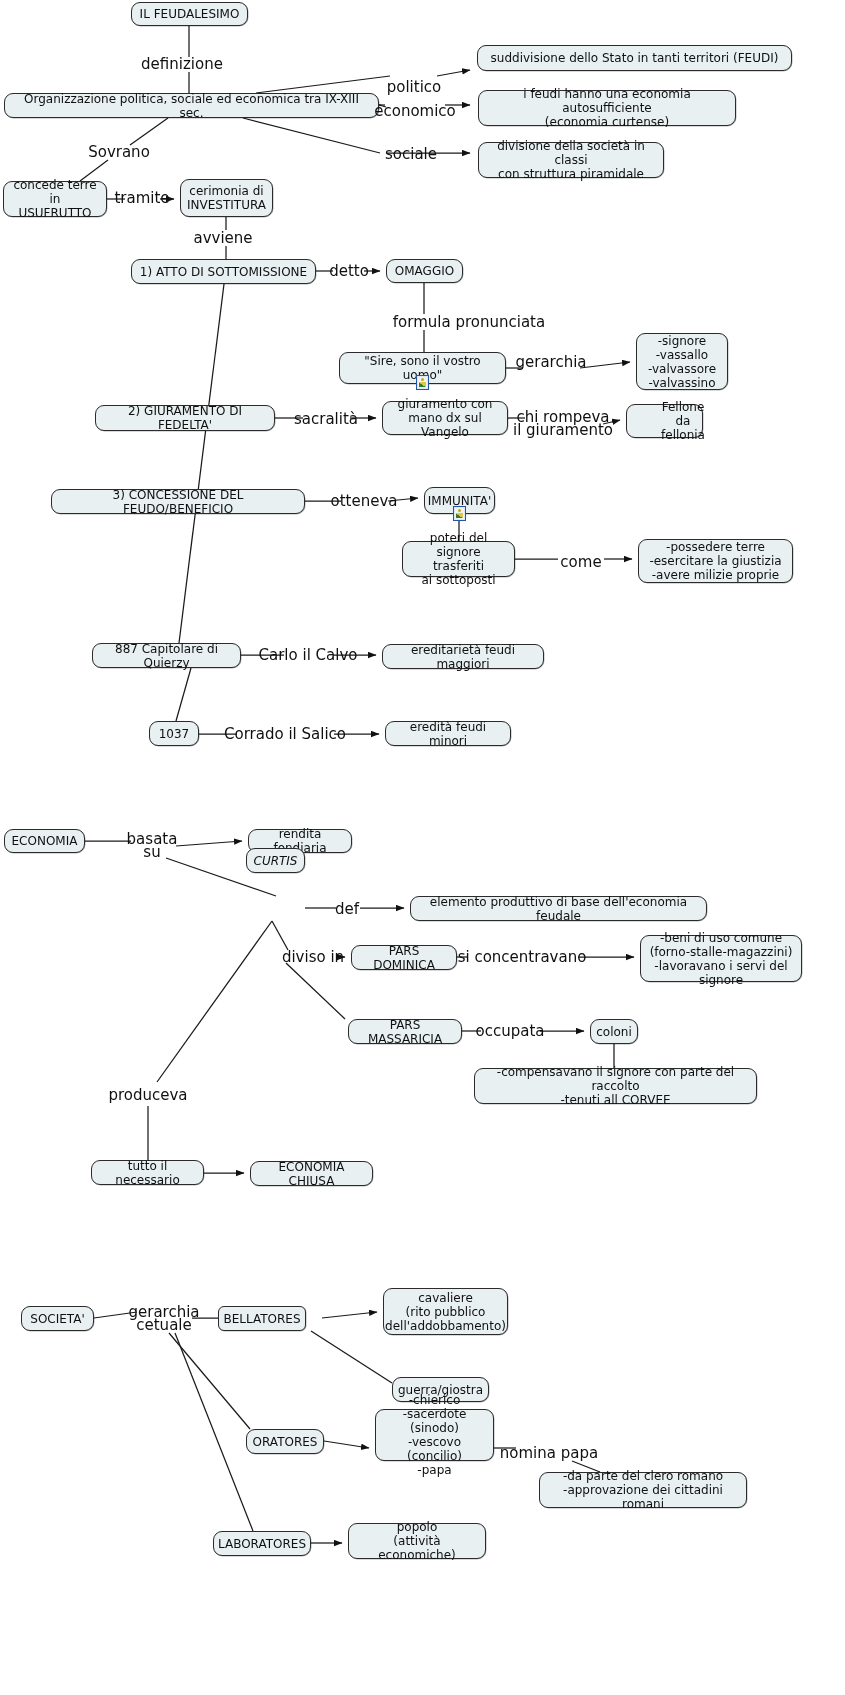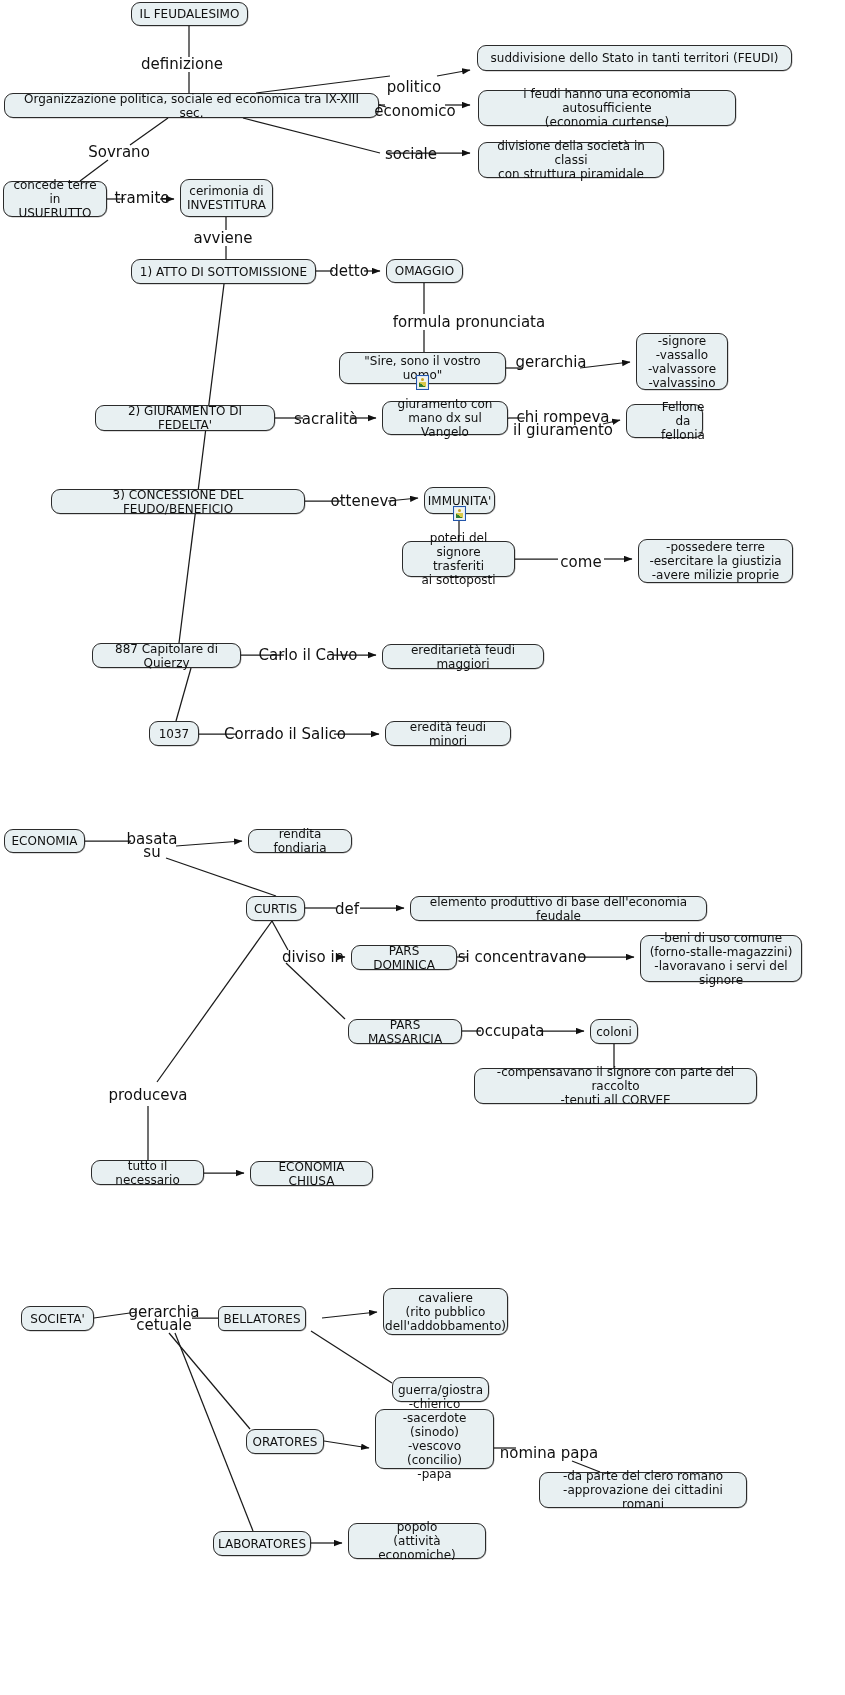--- a/index.html
+++ b/index.html
@@ -175,40 +175,40 @@
 ai sottoposti</div>
     <div class="node" style="left: 638px; top: 539px; width: 155px; height: 44px;">-possedere terre
 -esercitare la giustizia
 -avere milizie proprie</div>
     <div class="node" style="left: 92px; top: 643px; width: 149px; height: 25px;">887 Capitolare di Quierzy</div>
     <div class="node" style="left: 382px; top: 644px; width: 162px; height: 25px;">ereditarietà feudi maggiori</div>
     <div class="node" style="left: 149px; top: 721px; width: 50px; height: 25px;">1037</div>
     <div class="node" style="left: 385px; top: 721px; width: 126px; height: 25px;">eredità feudi minori</div>
     <div class="node" style="left: 4px; top: 829px; width: 81px; height: 24px;">ECONOMIA</div>
     <div class="node" style="left: 248px; top: 829px; width: 104px; height: 24px;">rendita fondiaria</div>
-    <div class="node" style="left: 246px; top: 896px; width: 59px; height: 25px;">CURTIS</div>
+    <div class="node" style="left: 246px; top: 848px; width: 59px; height: 25px; font-style: italic;">CURTIS</div>
     <div class="node" style="left: 410px; top: 896px; width: 297px; height: 25px;">elemento produttivo di base dell'economia feudale</div>
     <div class="node" style="left: 351px; top: 945px; width: 106px; height: 25px;">PARS DOMINICA</div>
     <div class="node" style="left: 640px; top: 935px; width: 162px; height: 47px;">-beni di uso comune
 (forno-stalle-magazzini)
 -lavoravano i servi del signore</div>
     <div class="node" style="left: 348px; top: 1019px; width: 114px; height: 25px;">PARS MASSARICIA</div>
     <div class="node" style="left: 590px; top: 1019px; width: 48px; height: 25px;">coloni</div>
     <div class="node" style="left: 474px; top: 1068px; width: 283px; height: 36px;">-compensavano il signore con parte del raccolto
 -tenuti all CORVEE</div>
     <div class="node" style="left: 91px; top: 1160px; width: 113px; height: 25px;">tutto il necessario</div>
     <div class="node" style="left: 250px; top: 1161px; width: 123px; height: 25px;">ECONOMIA CHIUSA</div>
     <div class="node" style="left: 21px; top: 1306px; width: 73px; height: 25px;">SOCIETA'</div>
     <div class="node" style="left: 218px; top: 1306px; width: 88px; height: 25px; border-radius: 6px;">BELLATORES</div>
     <div class="node" style="left: 383px; top: 1288px; width: 125px; height: 47px;">cavaliere
 (rito pubblico
 dell'addobbamento)</div>
     <div class="node" style="left: 392px; top: 1377px; width: 97px; height: 25px;">guerra/giostra</div>
     <div class="node" style="left: 246px; top: 1429px; width: 78px; height: 25px;">ORATORES</div>
-    <div class="node" style="left: 375px; top: 1409px; width: 119px; height: 60px;">-chierico
+    <div class="node" style="left: 375px; top: 1409px; width: 119px; height: 52px;">-chierico
 -sacerdote (sinodo)
 -vescovo (concilio)
 -papa</div>
     <div class="node" style="left: 539px; top: 1472px; width: 208px; height: 36px;">-da parte del clero romano
 -approvazione dei cittadini romani</div>
     <div class="node" style="left: 213px; top: 1531px; width: 98px; height: 25px;">LABORATORES</div>
     <div class="node" style="left: 348px; top: 1523px; width: 138px; height: 36px;">popolo
 (attività economiche)</div>
   </div>
 <div id="labels-layer">

